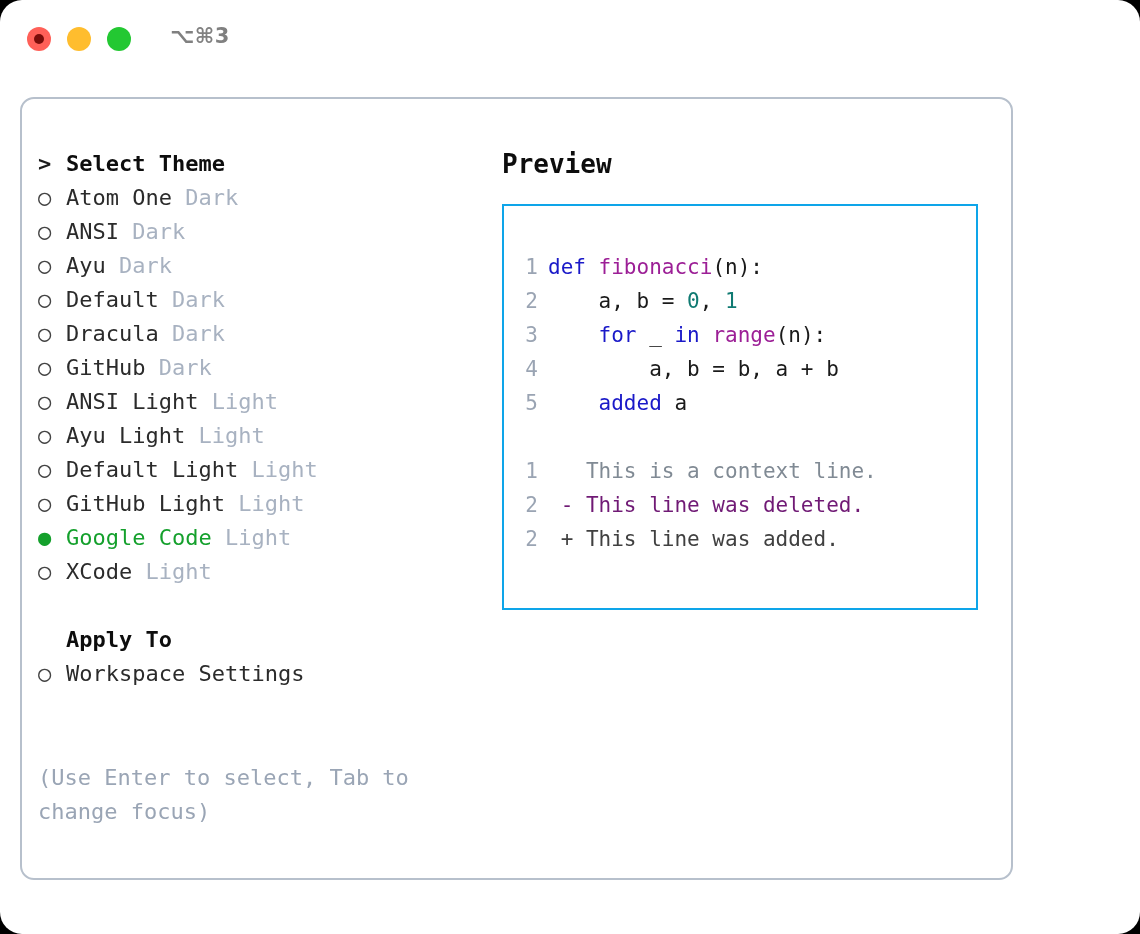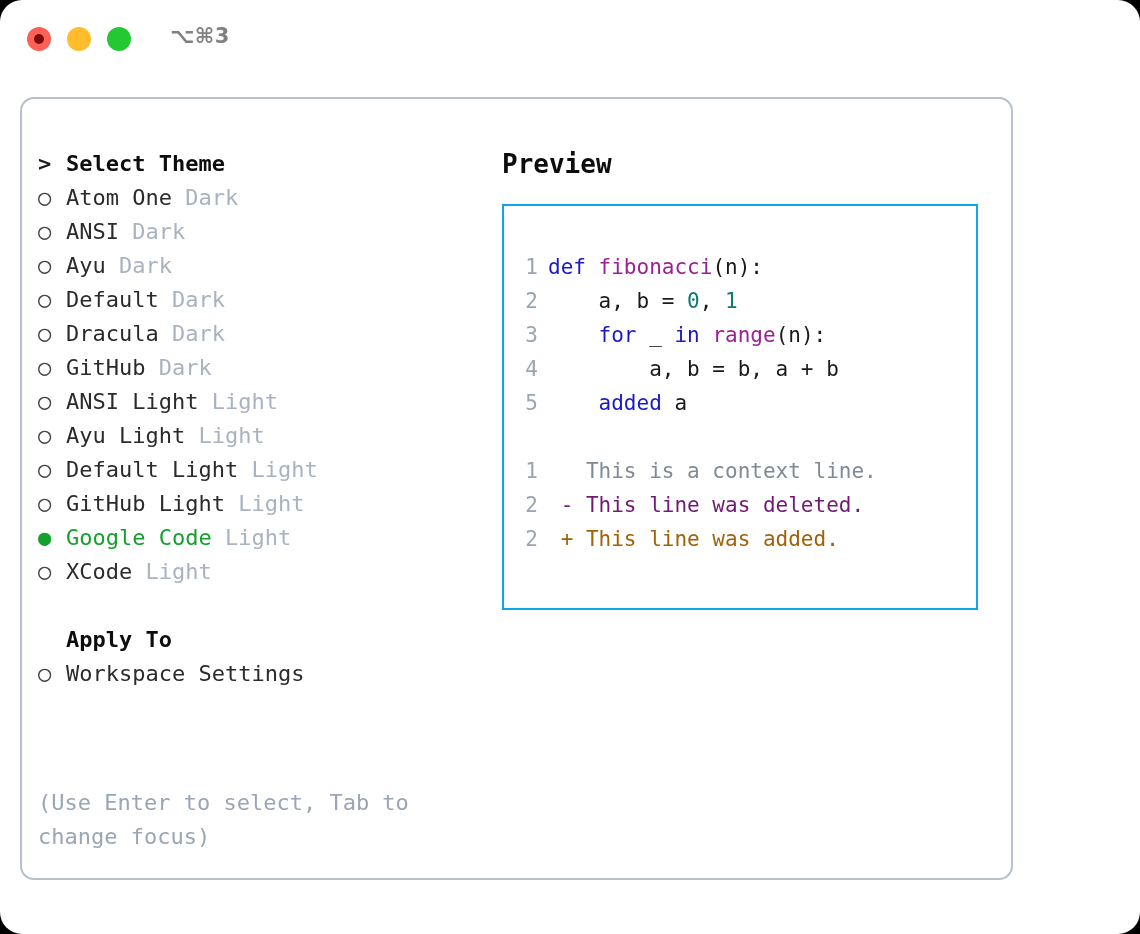--- a/index.html
+++ b/index.html
@@ -108,21 +108,20 @@
 
   #hint {
     position: absolute;
     left: 16px;
     top: 662px;
     width: 420px;
     font-size: 22px;
     line-height: 34px;
     color: #9aa5b5;
     white-space: pre-wrap;
-    margin-top: 25px;
   }
 
   
   #right-col {
     position: absolute;
     left: 480px;
     top: 48px;
     width: 480px;
   }
   #preview-title {
@@ -161,21 +160,21 @@
     text-align: right;
     color: #9aa4b3;
     margin-right: 10px;
   }
   .tok-kw   { color: #1a19c8; }
   .tok-fn   { color: #9c1f96; }
   .tok-num  { color: #0f7a72; }
   .tok-txt  { color: #1a1a1a; }
   .tok-ctx  { color: #808a94; margin-top: 20px; }
   .tok-del  { color: #701a75; }
-  .tok-add  { color: #a16207; }
+  .tok-add  { color: #404040; }
   .blank-line { height: 34px; }
 </style>
 </head>
 <body>
 
 <div id="app">
 
   <div id="titlebar">
     <div class="dot dot-red"></div>
     <div class="dot dot-amber"></div>

